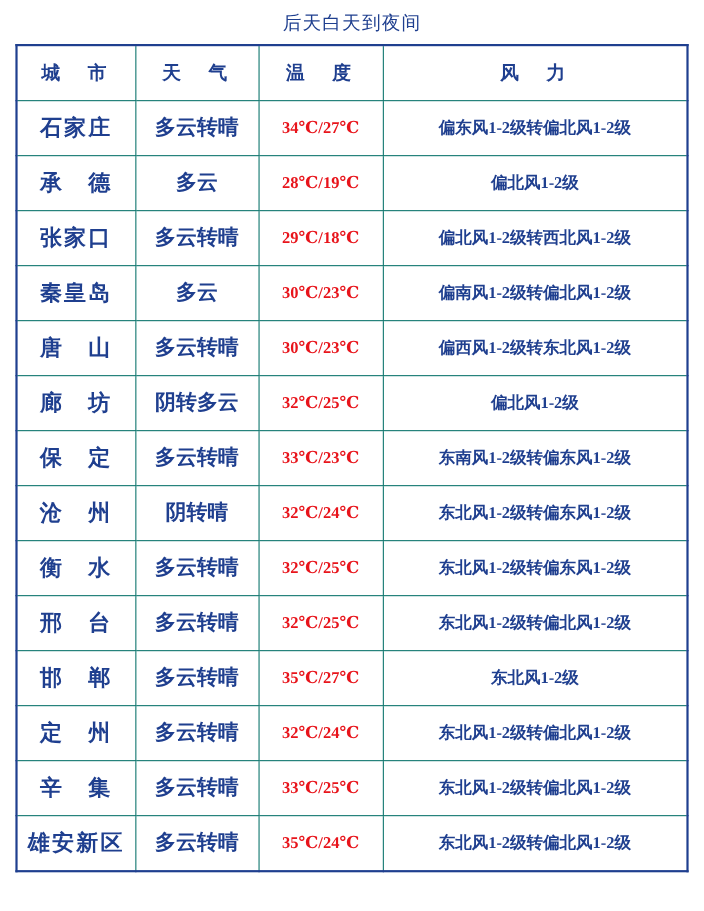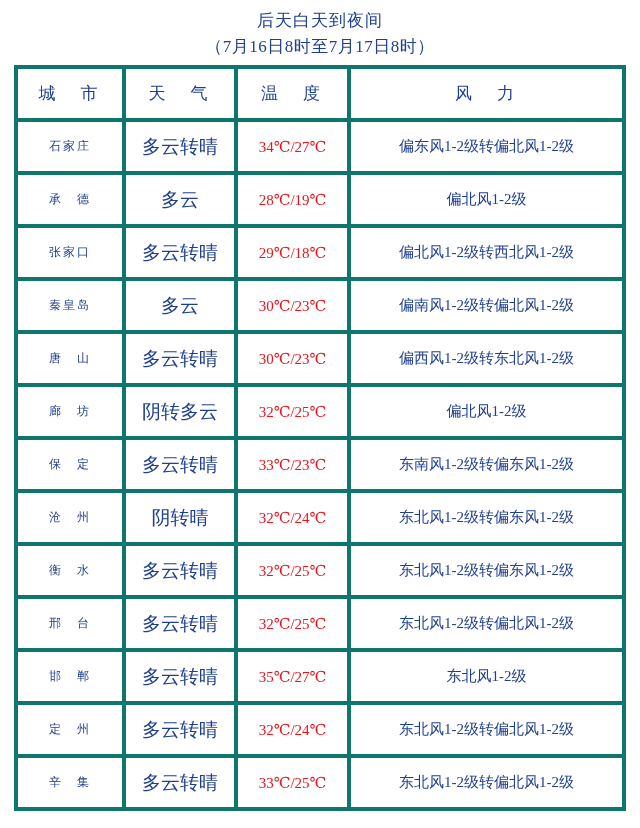--- a/index.html
+++ b/index.html
@@ -36,35 +36,35 @@
     font-size: 17px;
     letter-spacing: 0.5px;
   }
   table.weather {
     border-collapse: collapse;
     width: 100%;
     table-layout: fixed;
     border: 2px solid #1f3f8f;
   }
   table.weather td, table.weather th {
-    border: 4px solid #0f766e;
+    border: 1px solid #0f766e;
     text-align: center;
     vertical-align: middle;
     padding: 0;
     height: 49px;
-    font-weight: normal;
+    font-weight: bold;
   }
   thead th {
     font-size: 17px;
     color: #1f3f8f;
     letter-spacing: 4px;
     height: 44px;
   }
   td.city {
-    font-size: 12px;
+    font-size: 20px;
     color: #1f3f8f;
     letter-spacing: 2px;
   }
   td.weather-col {
     font-size: 19px;
     color: #1f3f8f;
   }
   td.temp {
     font-size: 15px;
     color: #e8141b;
@@ -80,21 +80,20 @@
   col.c-temp { width: 113px; }
   col.c-wind { width: auto; }
 </style>
 </head>
 <body>
 
 <div class="page">
 
   <div class="title-block">
     <div class="title-main">后天白天到夜间</div>
-    <div class="title-sub">（7月16日8时至7月17日8时）</div>
   </div>
 
   <table class="weather">
     <colgroup>
       <col class="c-city">
       <col class="c-weather">
       <col class="c-temp">
       <col class="c-wind">
     </colgroup>
     <thead>
@@ -177,16 +176,22 @@
         <td class="weather-col">多云转晴</td>
         <td class="temp">32℃/24℃</td>
         <td class="wind">东北风1-2级转偏北风1-2级</td>
       </tr>
       <tr>
         <td class="city">辛　集</td>
         <td class="weather-col">多云转晴</td>
         <td class="temp">33℃/25℃</td>
         <td class="wind">东北风1-2级转偏北风1-2级</td>
       </tr>
+      <tr>
+        <td class="city">雄安新区</td>
+        <td class="weather-col">多云转晴</td>
+        <td class="temp">35℃/24℃</td>
+        <td class="wind">东北风1-2级转偏北风1-2级</td>
+      </tr>
     </tbody>
   </table>
 
 </div>
 
 </body></html>

